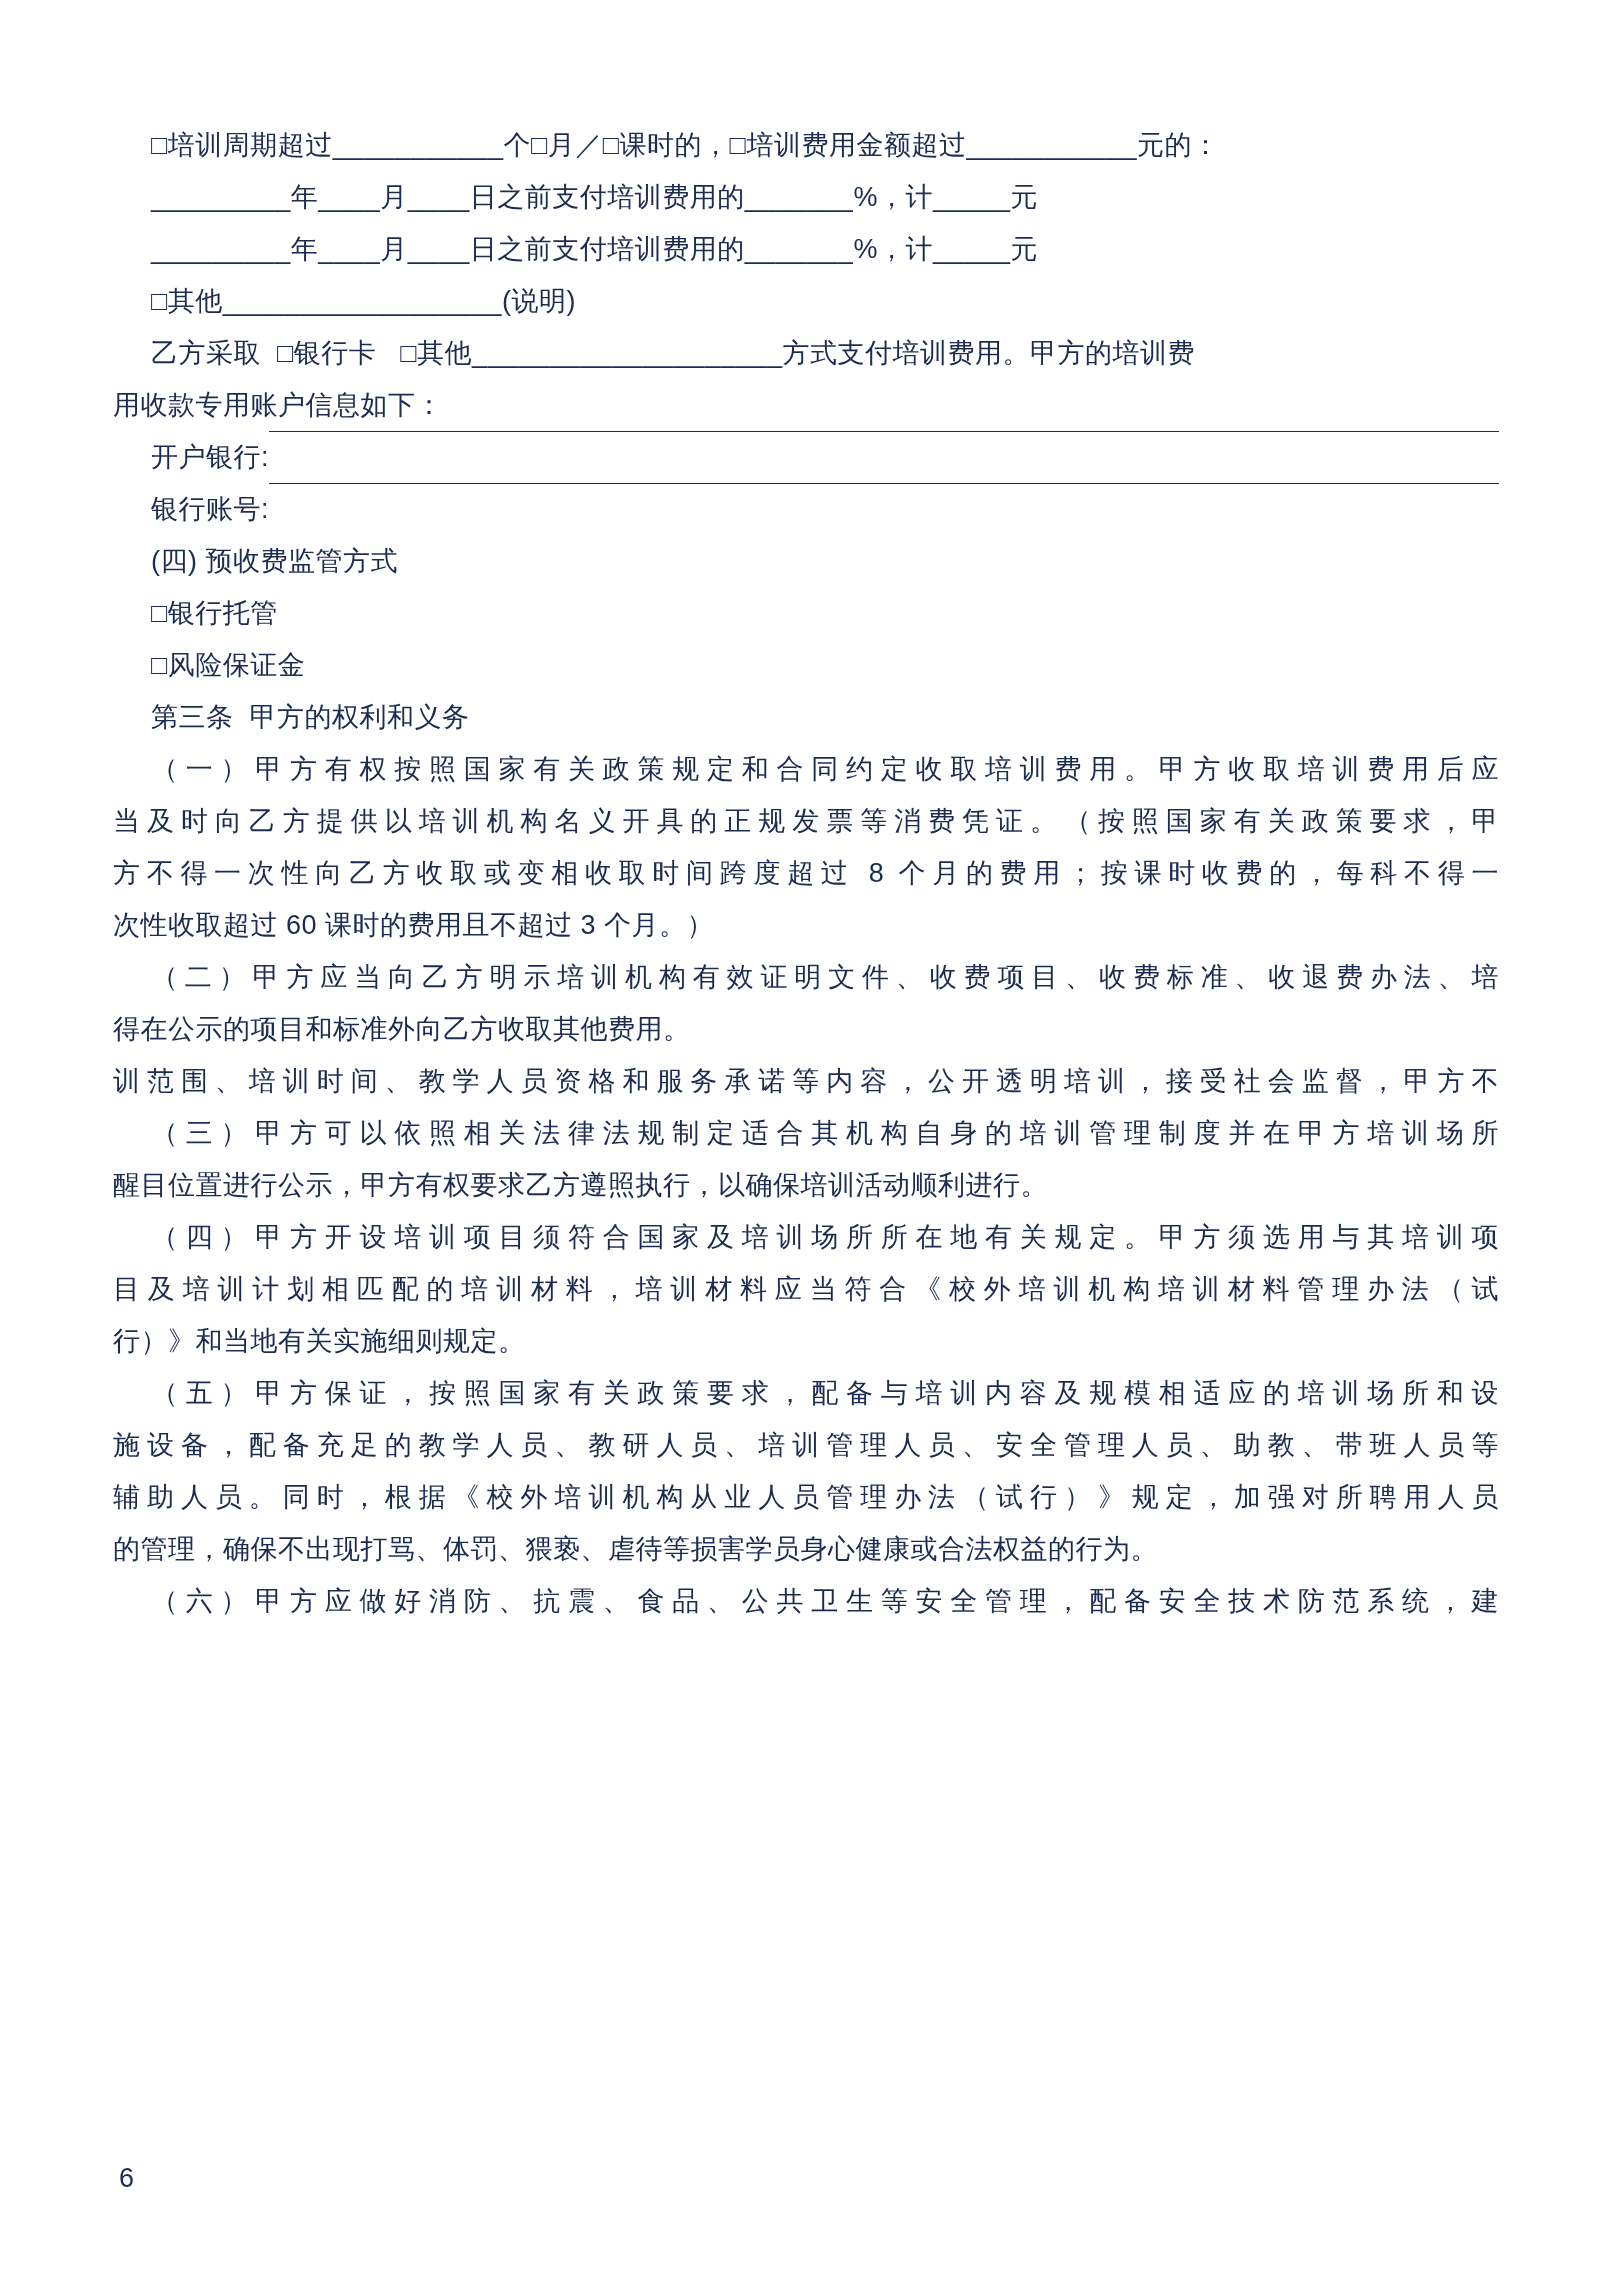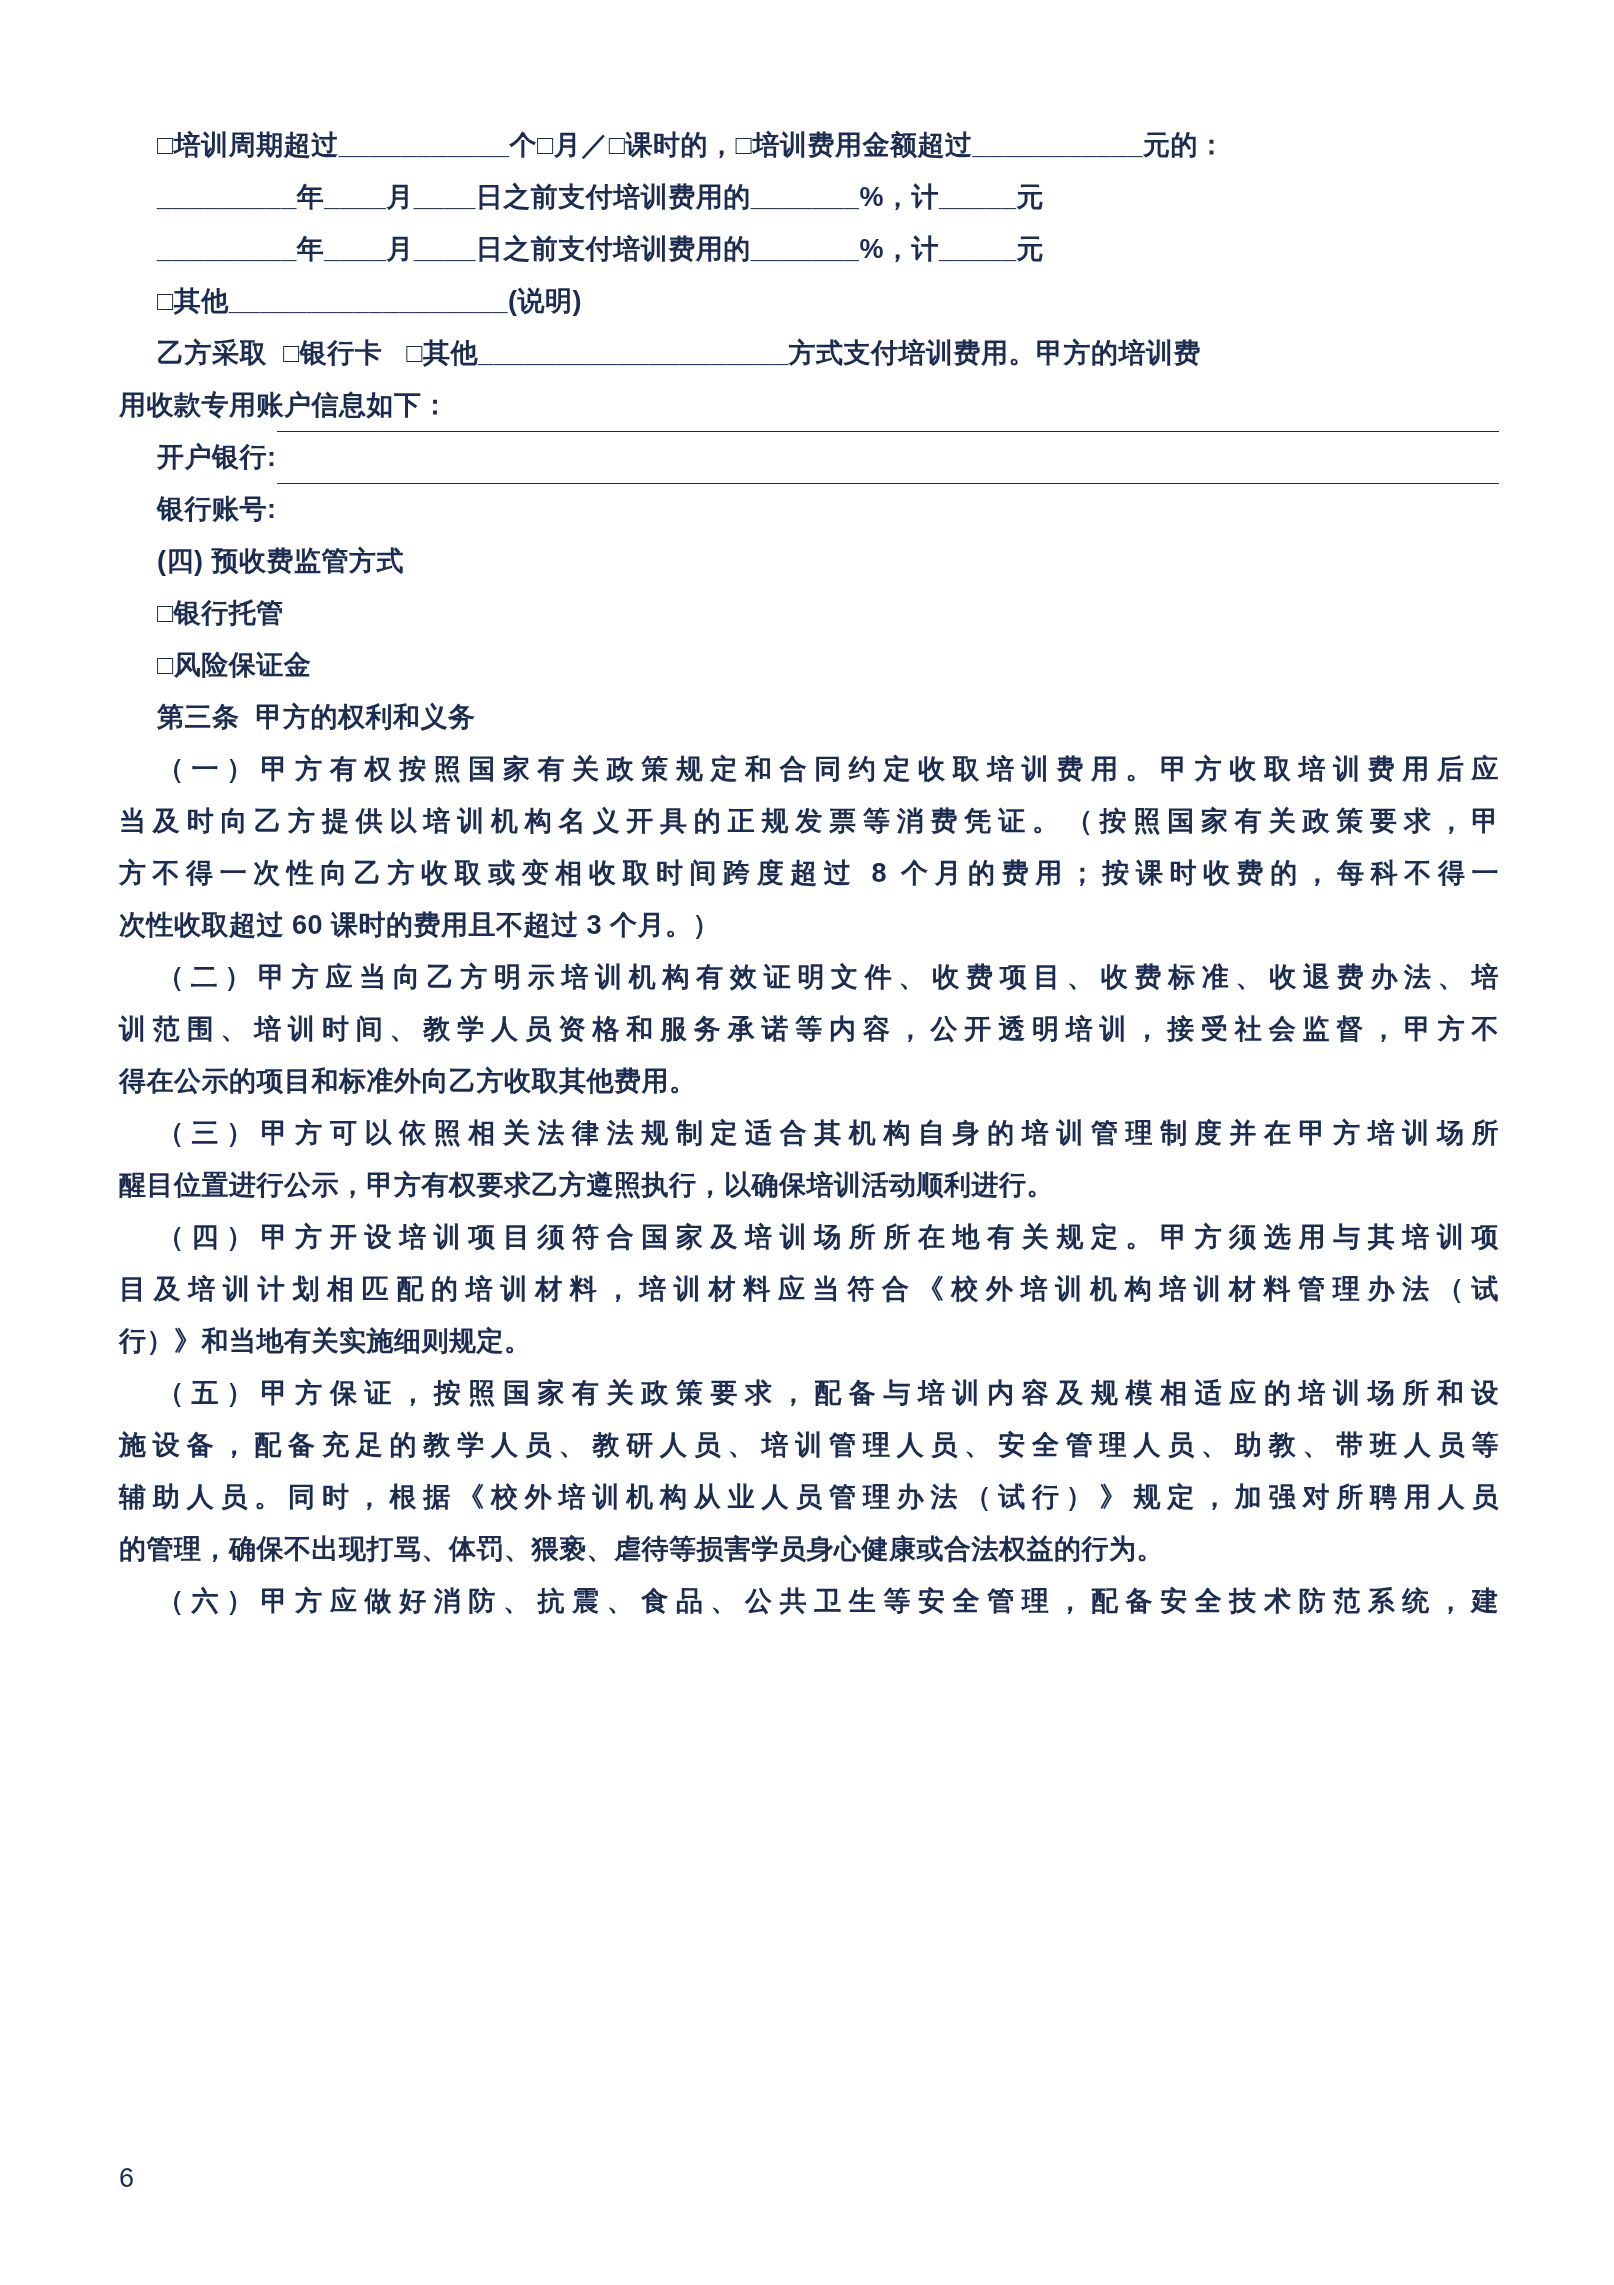--- a/index.html
+++ b/index.html
@@ -10,24 +10,23 @@
     width: 1615px;
     height: 2285px;
     background: #ffffff;
     color: var(--ink);
     font-family: "Liberation Sans", "DejaVu Sans", sans-serif;
     font-size: 27px;
     overflow: hidden;
   }
   .content {
     position: absolute;
-    left: 119px;
+    left: 113px;
     right: 116px;
     top: 119px;
-    font-weight: bold;
   }
   .line {
     line-height: 52px;
     white-space: pre-wrap;
     letter-spacing: 0.5px;
   }
   .indent { padding-left: 38px; }
   .fill { text-align: justify; text-align-last: justify; }
   .uline-row { display: flex; }
   .uline-row .label { white-space: pre; flex: 0 0 auto; }
@@ -70,22 +69,22 @@
     <div class="line indent">□银行托管</div>
     <div class="line indent">□风险保证金</div>
     <div class="line indent">第三条  甲方的权利和义务</div>
 
     <div class="line indent fill">（一）甲方有权按照国家有关政策规定和合同约定收取培训费用。甲方收取培训费用后应</div>
     <div class="line fill">当及时向乙方提供以培训机构名义开具的正规发票等消费凭证。（按照国家有关政策要求，甲</div>
     <div class="line fill">方不得一次性向乙方收取或变相收取时间跨度超过 8 个月的费用；按课时收费的，每科不得一</div>
     <div class="line">次性收取超过 60 课时的费用且不超过 3 个月。）</div>
 
     <div class="line indent fill">（二）甲方应当向乙方明示培训机构有效证明文件、收费项目、收费标准、收退费办法、培</div>
+    <div class="line">得在公示的项目和标准外向乙方收取其他费用。</div>
     <div class="line fill">训范围、培训时间、教学人员资格和服务承诺等内容，公开透明培训，接受社会监督，甲方不</div>
-    <div class="line">得在公示的项目和标准外向乙方收取其他费用。</div>
 
     <div class="line indent fill">（三）甲方可以依照相关法律法规制定适合其机构自身的培训管理制度并在甲方培训场所</div>
     <div class="line">醒目位置进行公示，甲方有权要求乙方遵照执行，以确保培训活动顺利进行。</div>
 
     <div class="line indent fill">（四）甲方开设培训项目须符合国家及培训场所所在地有关规定。甲方须选用与其培训项</div>
     <div class="line fill">目及培训计划相匹配的培训材料，培训材料应当符合《校外培训机构培训材料管理办法（试</div>
     <div class="line">行）》和当地有关实施细则规定。</div>
 
     <div class="line indent fill">（五）甲方保证，按照国家有关政策要求，配备与培训内容及规模相适应的培训场所和设</div>
     <div class="line fill">施设备，配备充足的教学人员、教研人员、培训管理人员、安全管理人员、助教、带班人员等</div>

